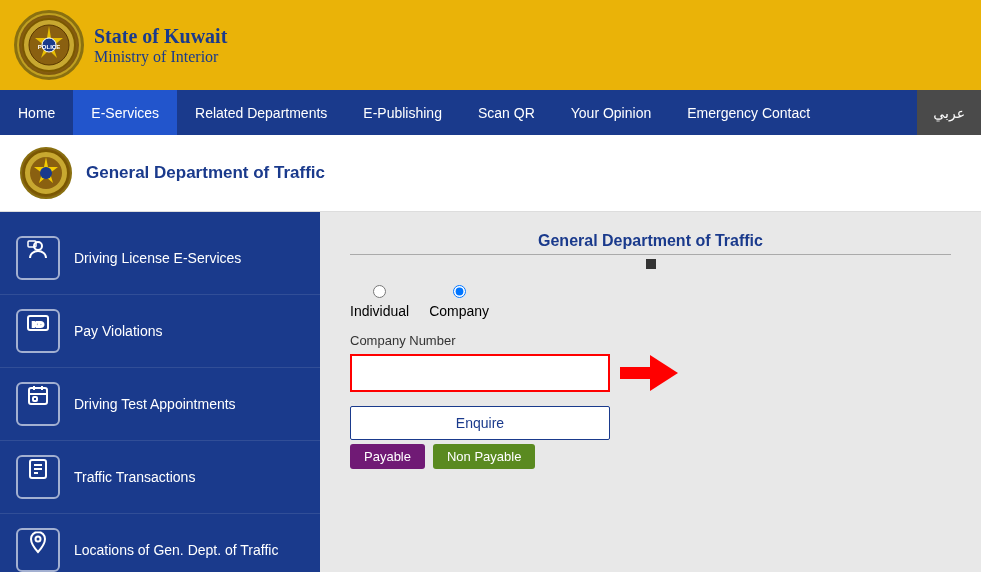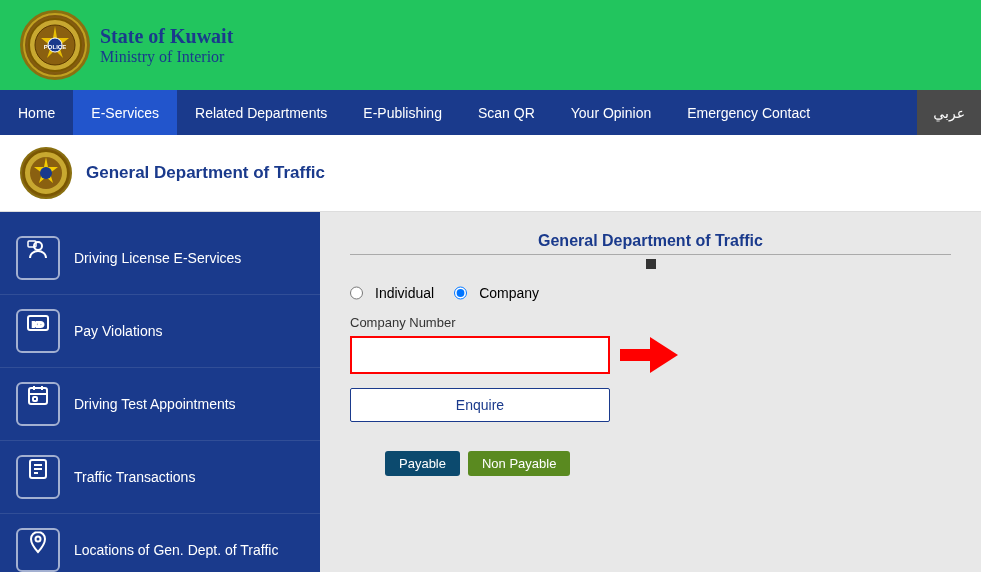--- a/index.html
+++ b/index.html
@@ -1,23 +1,23 @@
 <!DOCTYPE html>
 <html><head>
   <meta charset="utf-8">
   <style>
     * { margin: 0; padding: 0; box-sizing: border-box; }
     body { font-family: Arial, sans-serif; background: #e8e8e8; width: 981px; min-height: 572px; }
 
     
     .header {
-      background: #22c55e;
-      display: flex;
-      align-items: center;
-      padding: 10px 20px;
+      background: #eab308;
+      display: flex;
+      align-items: center;
+      padding: 10px 14px;
       gap: 20px;
     }
     .logo-area {
       display: flex;
       align-items: center;
       gap: 10px;
     }
     .logo-circle {
       width: 70px;
       height: 70px;
@@ -163,22 +163,24 @@
     
     .radio-group {
       display: flex;
       gap: 20px;
       align-items: center;
       margin-bottom: 14px;
       font-size: 14px;
     }
     .radio-option {
       display: flex;
-      gap: 12px;
-      cursor: pointer;
+      align-items: center;
+      gap: 5px;
+      cursor: pointer;
+      flex-direction: column;
     }
     .form-label {
       font-size: 13px;
       color: #333;
       margin-bottom: 6px;
     }
     .company-input {
       width: 260px;
       height: 38px;
       border: 2px solid red;
@@ -195,21 +197,21 @@
     .enquire-btn {
       display: block;
       width: 260px;
       height: 34px;
       background: #fff;
       border: 1px solid #1a3a8c;
       color: #1a3a8c;
       font-size: 14px;
       cursor: pointer;
       border-radius: 2px;
-      margin-bottom: 29px;
+      margin-bottom: 4px;
     }
 
     .notice-text {
       font-size: 13px;
       color: #333;
       line-height: 1.5;
       max-width: 560px;
       margin-bottom: 16px;
     }
 
@@ -217,21 +219,21 @@
       display: flex;
       gap: 8px;
     }
     .badge {
       padding: 5px 14px;
       border-radius: 3px;
       font-size: 13px;
       color: #fff;
       cursor: pointer;
     }
-    .badge-payable { background: #0c4a6e; margin-left: 35px; }
+    .badge-payable { background: #701a75; }
     .badge-non-payable { background: #5a8a20; }
   </style>
 </head>
 <body>
 
 <div class="header">
   <div class="logo-area">
     <div class="logo-circle">
       <div class="logo-inner">
         <svg width="54" height="54" viewBox="0 0 54 54">

